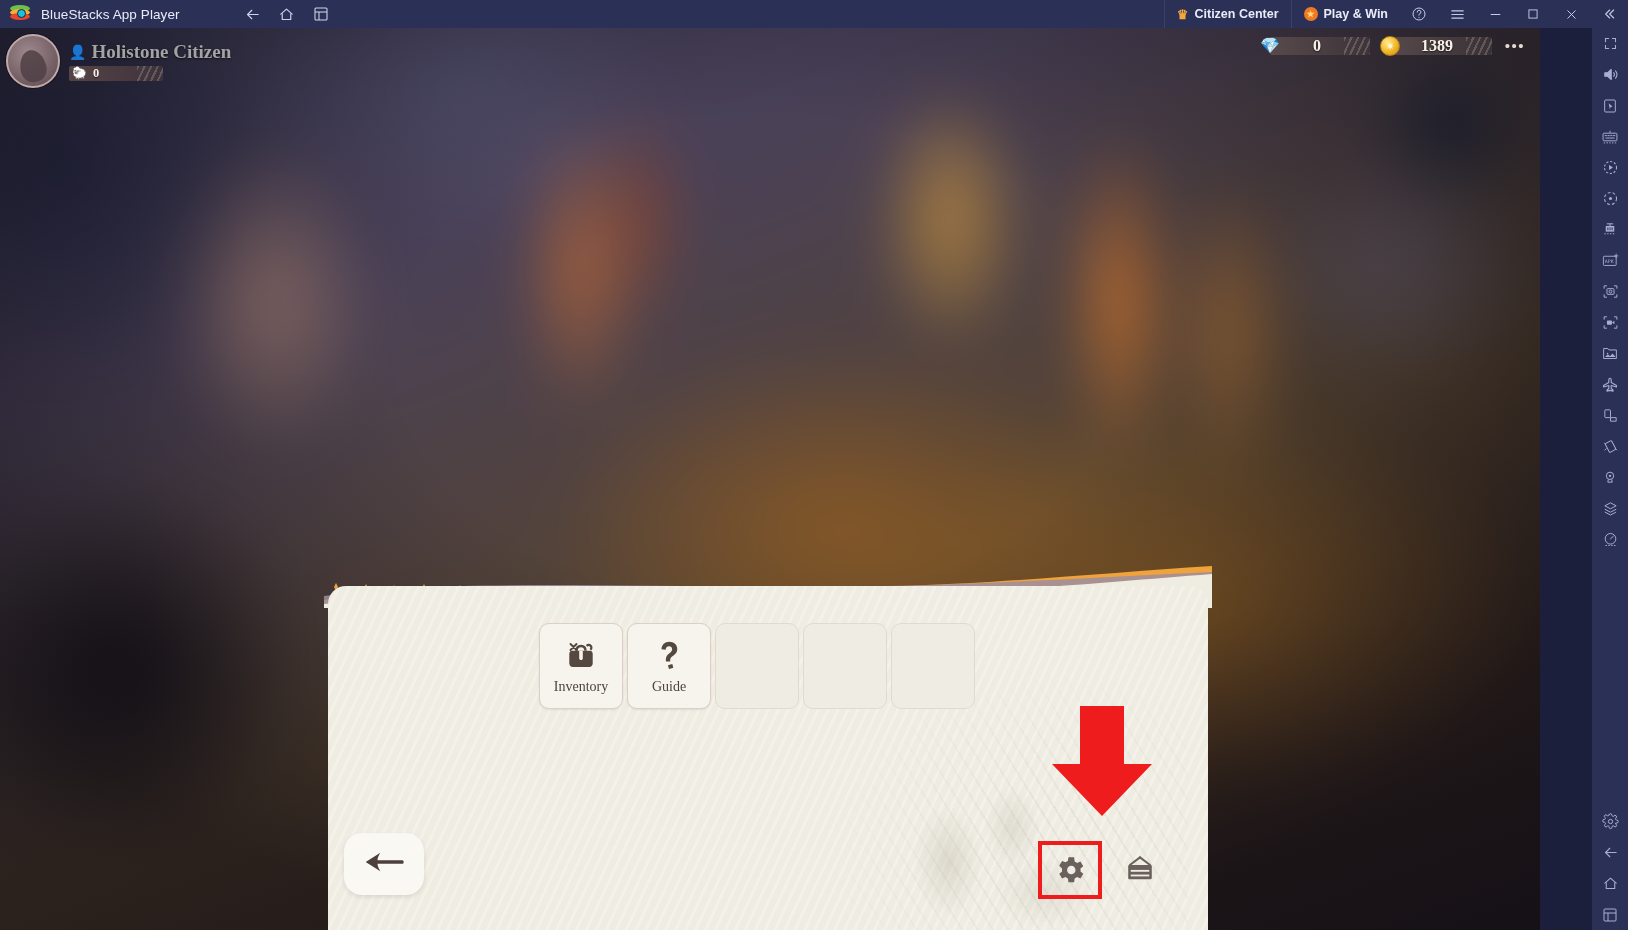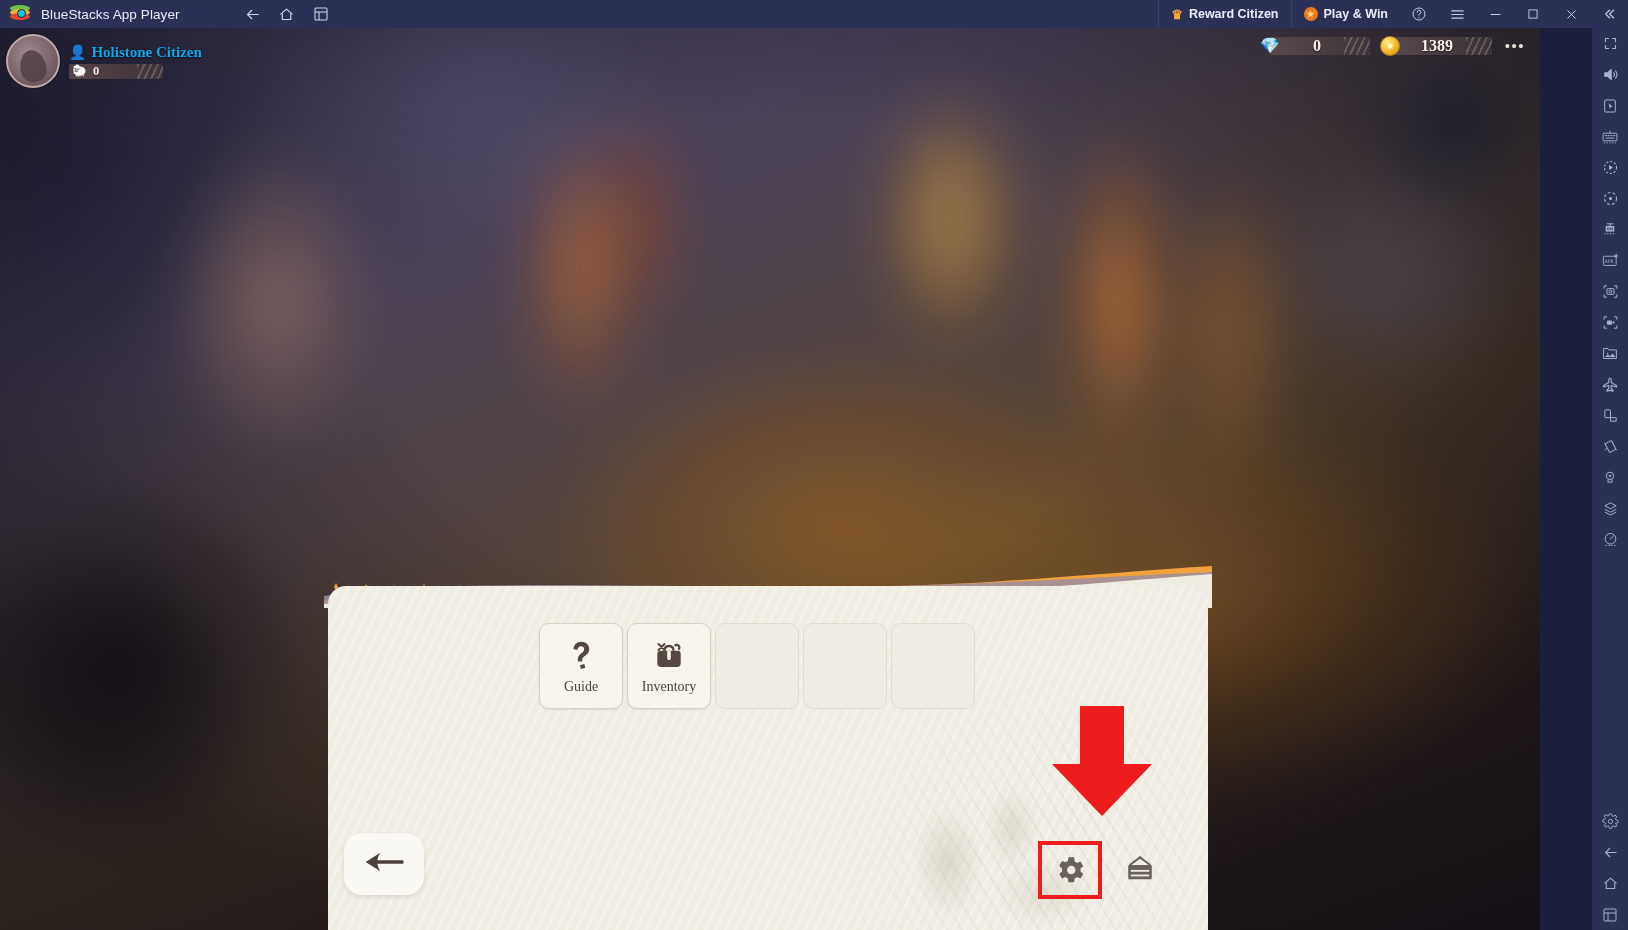--- a/index.html
+++ b/index.html
@@ -175,24 +175,24 @@
     width: 26px; height: 32px;
     background: #4f3f45;
     border-radius: 50% 50% 45% 45% / 60% 60% 40% 40%;
     transform: rotate(-12deg);
     opacity: .85;
   }
   #hud-text { display: flex; flex-direction: column; gap: 3px; }
   #name-row { display: flex; align-items: center; gap: 5px; }
   #rank-icon { font-size: 14px; color: #67a8d8; line-height: 1; }
   #player-name {
-    color: #0ea5e9;
+    color: #a3a3a3;
     font-family: "Liberation Serif", serif;
     font-weight: bold;
-    font-size: 15px;
+    font-size: 19px;
     text-shadow: 0 1px 2px rgba(0,0,0,.7);
     white-space: nowrap;
   }
   #stat-bar {
     width: 94px; height: 15px;
     background: linear-gradient(90deg, rgba(95,75,75,.85), rgba(70,55,58,.75));
     border-radius: 2px;
     display: flex;
     align-items: center;
     position: relative;
@@ -446,21 +446,21 @@
         <rect x="3" y="3" width="18" height="18" rx="1.5"></rect>
           <path d="M3 9h18"></path>
           <path d="M9 9v12"></path>
       </svg>
     </div>
   </div>
 
   <div id="tb-right">
     <div class="tb-pill">
       <span class="crown">♛</span>
-      <span>Reward Citizen</span>
+      <span>Citizen Center</span>
     </div>
     <div class="tb-pill">
       <span class="playwin-badge">★</span>
       <span>Play &amp; Win</span>
     </div>
     <div class="tb-icon">
       <svg width="16" height="16" viewBox="0 0 24 24" fill="none" stroke="currentColor" stroke-width="1.5">
         <circle cx="12" cy="12" r="9"></circle>
           <path d="M9.3 9.2a2.8 2.8 0 1 1 3.5 2.7c-.7.2-.9.7-.9 1.4v.5" stroke-linecap="round"></path>
           <circle cx="12" cy="17" r=".9" fill="currentColor" stroke="none"></circle>
@@ -557,39 +557,39 @@
 
     <div id="panel-card">
       <div id="panel-tex"></div>
       <div id="panel-tex2"></div>
     </div>
 
     <div id="tile-row">
 
       <div class="tile">
         <span class="ticon">
-          <svg width="34" height="36" viewBox="0 0 40 48" fill="currentColor">
-            <path d="M10 15c0-6 4.5-10 10.5-10S31 9 31 14.6c0 5-3 7.2-6 9.4-2.4 1.8-3.4 3-3.4 5.6v1.6h-5.8v-2.4c0-4 1.6-6.2 4.8-8.6 2.4-1.8 3.6-3 3.6-5.2 0-2.4-1.8-4-4.2-4-2.6 0-4.4 1.8-4.4 4.6z"></path>
-            <path d="M18.6 36.4l5.8-1.6 1.4 5-5.8 1.6z"></path>
-          </svg>
-        </span>
-        <span class="tlabel">Guide</span>
-      </div>
-
-      <div class="tile">
-        <span class="ticon">
           <svg width="36" height="36" viewBox="0 0 48 48" fill="currentColor">
             <path d="M12 17c-2.4 0-3.6 2-3.6 4.6v12c0 3 2 5 4.6 5h22c2.6 0 4.6-2 4.6-5v-12C39.6 19 38.4 17 36 17z"></path>
             <path d="M18 17c0-4 2.6-6.4 6-6.4s6 2.4 6 6.4" fill="none" stroke="currentColor" stroke-width="3.2"></path>
             <path d="M21.6 17h4.8v10c0 1.4-1 2.4-2.4 2.4S21.6 28.4 21.6 27z" fill="#f7f4ee"></path>
             <path d="M31.5 10.5c1.6-1.6 4-1.6 5.4 0 1.4 1.5 1.2 3.7-.4 5" fill="none" stroke="currentColor" stroke-width="3"></path>
             <path d="M10 8l8 8M18 8l-8 8" stroke="currentColor" stroke-width="2.6" stroke-linecap="round"></path>
           </svg>
         </span>
         <span class="tlabel">Inventory</span>
+      </div>
+
+      <div class="tile">
+        <span class="ticon">
+          <svg width="34" height="36" viewBox="0 0 40 48" fill="currentColor">
+            <path d="M10 15c0-6 4.5-10 10.5-10S31 9 31 14.6c0 5-3 7.2-6 9.4-2.4 1.8-3.4 3-3.4 5.6v1.6h-5.8v-2.4c0-4 1.6-6.2 4.8-8.6 2.4-1.8 3.6-3 3.6-5.2 0-2.4-1.8-4-4.2-4-2.6 0-4.4 1.8-4.4 4.6z"></path>
+            <path d="M18.6 36.4l5.8-1.6 1.4 5-5.8 1.6z"></path>
+          </svg>
+        </span>
+        <span class="tlabel">Guide</span>
       </div>
 
       <div class="tile empty"></div>
       <div class="tile empty"></div>
       <div class="tile empty"></div>
     </div>
 
     <div id="back-btn">
       <span class="arr">
         <svg width="44" height="26" viewBox="0 0 48 28" fill="currentColor">

